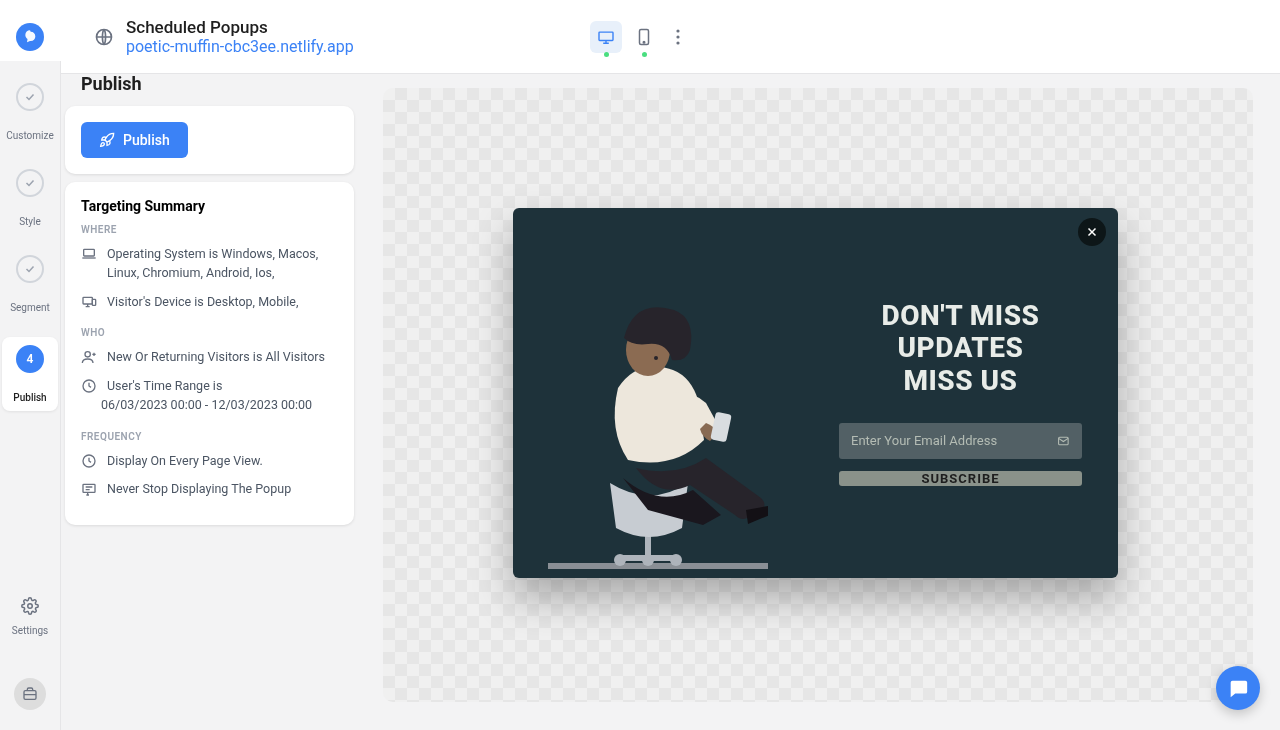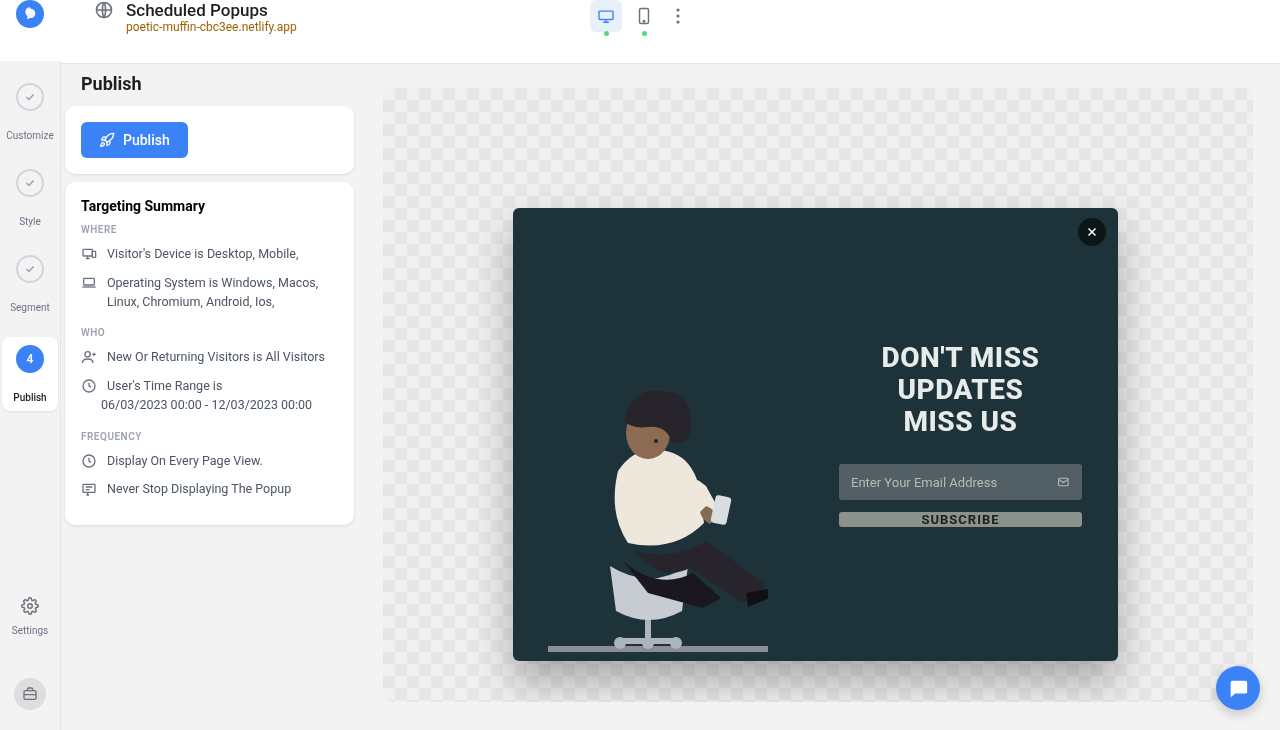--- a/index.html
+++ b/index.html
@@ -1,25 +1,25 @@
 <!DOCTYPE html>
 <html><head>
 <meta charset="utf-8">
 <style>
 * { margin:0; padding:0; box-sizing:border-box; font-family:-apple-system,BlinkMacSystemFont,"Segoe UI",Roboto,sans-serif; }
 body { width:1280px; height:730px; background:#f3f3f4; overflow:hidden; position:relative; }
 
 
-.topbar { height:64px; background:#fff; border-bottom:1px solid #e5e5e7; display:flex; padding:0 16px; position:relative; }
+.topbar { height:74px; background:#fff; border-bottom:1px solid #e5e5e7; display:flex; align-items:center; padding:0 16px; position:relative; }
 .logo { width:28px; height:28px; background:#3b82f6; border-radius:50%; display:flex; align-items:center; justify-content:center; margin-right:50px; }
 .logo svg { width:16px; height:16px; fill:#fff; }
 .globe { width:20px; height:20px; color:#6b7280; margin-right:12px; }
 .title-block { display:flex; flex-direction:column; }
 .title-block .t1 { font-size:17px; font-weight:500; color:#1f1f1f; }
-.title-block .t2 { font-size:12px; color:#a16207; }
+.title-block .t2 { font-size:16px; color:#3b82f6; }
 .device-switch { position:absolute; left:50%; transform:translateX(-50%); display:flex; gap:6px; align-items:center; }
 .dev-btn { width:32px; height:32px; border-radius:6px; display:flex; flex-direction:column; align-items:center; justify-content:center; position:relative; cursor:pointer; }
 .dev-btn.active { background:#e8f0fa; }
 .dev-btn .dot { width:5px; height:5px; border-radius:50%; background:#4ade80; position:absolute; bottom:-4px; }
 .more-btn { width:24px; height:24px; display:flex; align-items:center; justify-content:center; color:#6b7280; cursor:pointer; }
 
 
 .rail { position:absolute; left:0; top:61px; width:61px; height:calc(100% - 61px); background:#f3f3f4; border-right:1px solid #e5e5e7; display:flex; flex-direction:column; align-items:center; padding-top:18px; gap:20px; }
 .step { display:flex; flex-direction:column; align-items:center; gap:19px; cursor:pointer; padding:4px 2px; width:56px; }
 .step-circle { width:28px; height:28px; border-radius:50%; border:2px solid #d1d5db; display:flex; align-items:center; justify-content:center; color:#9ca3af; font-size:12px; font-weight:600; }
@@ -50,21 +50,21 @@
 .canvas-wrap { position:absolute; left:383px; top:88px; width:870px; height:614px; border-radius:10px; overflow:hidden;
   background-color:#f0f0f0;
   background-image:
    linear-gradient(45deg,#e6e6e6 25%,transparent 25%),
    linear-gradient(-45deg,#e6e6e6 25%,transparent 25%),
    linear-gradient(45deg,transparent 75%,#e6e6e6 75%),
    linear-gradient(-45deg,transparent 75%,#e6e6e6 75%);
   background-size:24px 24px;
   background-position:0 0,0 12px,12px -12px,-12px 0;
 }
-.popup { position:absolute; left:130px; top:120px; width:605px; height:453px; background:#1e323a; border-radius:6px; box-shadow:0 20px 40px rgba(0,0,0,.3); display:flex; }
+.popup { position:absolute; left:130px; top:120px; width:605px; height:370px; background:#1e323a; border-radius:6px; box-shadow:0 20px 40px rgba(0,0,0,.3); display:flex; }
 .popup-close { position:absolute; right:12px; top:10px; width:28px; height:28px; border-radius:50%; background:#0d1618; color:#fff; display:flex; align-items:center; justify-content:center; font-size:18px; cursor:pointer; }
 .popup-left { width:290px; position:relative; display:flex; align-items:flex-end; justify-content:center; }
 .popup-right { flex:1; display:flex; flex-direction:column; justify-content:center; padding:0 36px; }
 .popup-heading { color:#e8ece8; font-size:28px; font-weight:800; line-height:1.15; text-align:center; margin-bottom:26px; letter-spacing:.5px;}
 .email-field { background:#526065; border-radius:3px; padding:10px 12px; display:flex; align-items:center; justify-content:space-between; margin-bottom:12px;gap:32px; }
 .email-field input { background:transparent; border:none; outline:none; color:#c9cec9; font-size:13px; width:100%; }
 .email-field input::placeholder { color:#b4bcb4; }
 .email-field .mail-ic { color:#b4bcb4; }
 .sub-btn { background:#8a928a; color:#1e1e1e; border:none; border-radius:3px; padding:0; font-size:13px; font-weight:700; letter-spacing:1px; cursor:pointer; }
 
@@ -176,32 +176,32 @@
       <span>Publish</span>
     </button>
   </div>
   <div class="card">
     <div class="summary-title">Targeting Summary</div>
 
     <div class="section-block">
       <div class="section-label">WHERE</div>
       <div class="target-row">
         <svg class="ic" viewBox="0 0 24 24" fill="none" stroke="currentColor" stroke-width="2">
+            <rect x="4" y="5" width="16" height="10" rx="1"></rect>
+            <path d="M2 18h20"></path>
+          </svg>
+        <span>Operating System is Windows, Macos, Linux, Chromium, Android, Ios,</span>
+      </div>
+      <div class="target-row">
+        <svg class="ic" viewBox="0 0 24 24" fill="none" stroke="currentColor" stroke-width="2">
             <rect x="3" y="5" width="14" height="10" rx="1"></rect>
             <path d="M7 19h6M10 15v4"></path>
             <rect x="17" y="8" width="5" height="9" rx="1"></rect>
           </svg>
         <span>Visitor's Device is Desktop, Mobile,</span>
-      </div>
-      <div class="target-row">
-        <svg class="ic" viewBox="0 0 24 24" fill="none" stroke="currentColor" stroke-width="2">
-            <rect x="4" y="5" width="16" height="10" rx="1"></rect>
-            <path d="M2 18h20"></path>
-          </svg>
-        <span>Operating System is Windows, Macos, Linux, Chromium, Android, Ios,</span>
       </div>
     </div>
 
     <div class="section-block">
       <div class="section-label">WHO</div>
       <div class="target-row">
         <svg class="ic" viewBox="0 0 24 24" fill="none" stroke="currentColor" stroke-width="2">
             <circle cx="10" cy="8" r="4"></circle>
             <path d="M2 21c0-4 4-6 8-6s8 2 8 6M17 8h5M19.5 5.5v5"></path>
           </svg>

